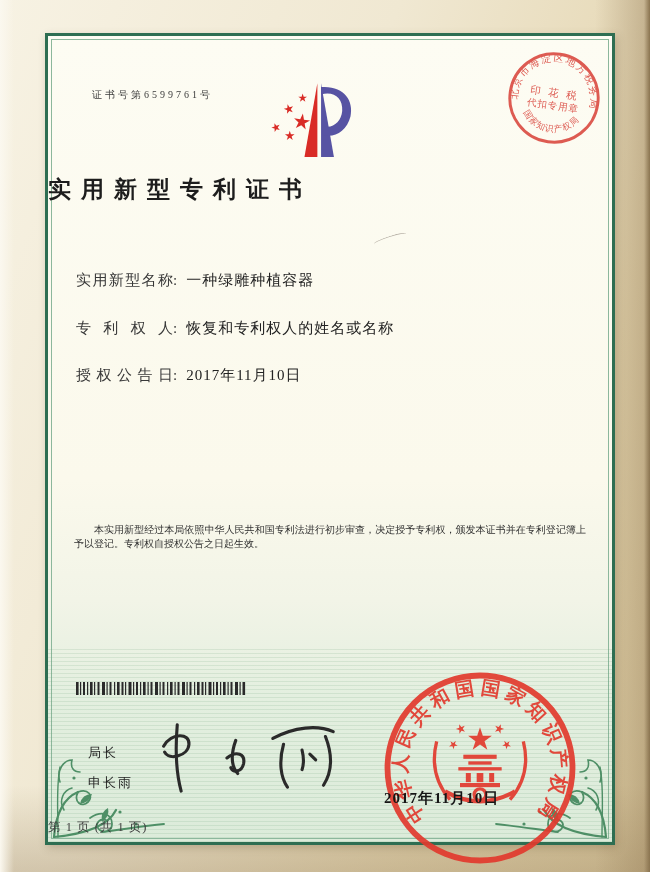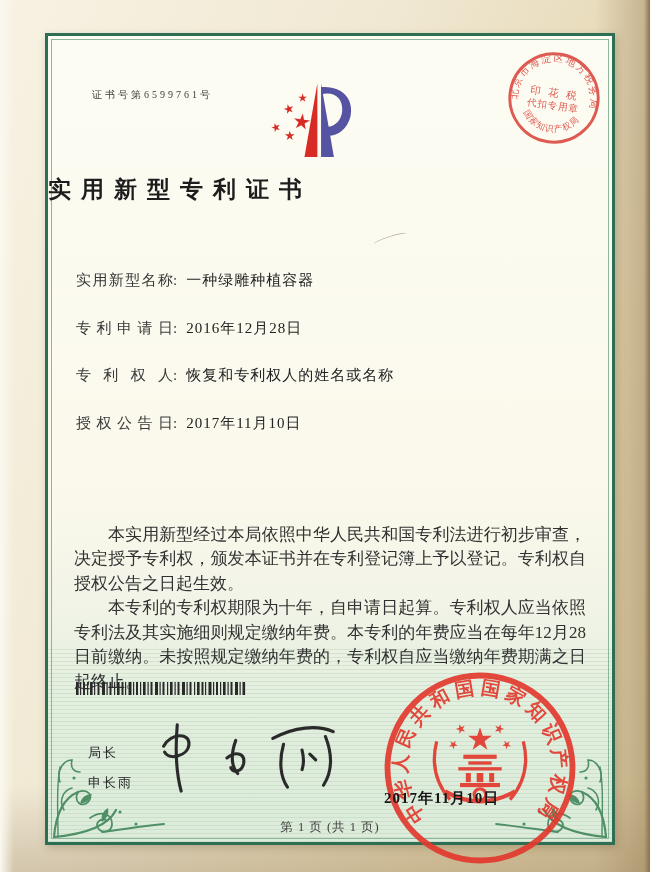--- a/index.html
+++ b/index.html
@@ -27,31 +27,31 @@
   .cert-no { position:absolute; left:44px; top:52px; font-size:10px; letter-spacing:3px; color:#3c3c3c; }
   .logo { position:absolute; left:216px; top:40px; width:92px; height:92px; }
   .tax-stamp { position:absolute; left:456px; top:12px; width:100px; height:100px; opacity:0.88; transform:rotate(8deg); }
   .title { position:absolute; left:0; right:0; top:138px; text-align:left;
            font-size:23px; font-weight:bold; letter-spacing:10px; color:#1d1d1d; }
   .fields { position:absolute; left:28px; top:222px; right:28px;margin-top:13px; }
   .field-row { height:16px; margin-bottom:31.5px; white-space:nowrap; font-size:15px; color:#222; }
   .fld-label { display:inline-block; width:97px; text-align:justify; text-align-last:justify; color:#383838; }
   .fld-colon { margin-right:9px; color:#383838; }
   .fld-value { letter-spacing:1px; }
-  .paras { position:absolute; left:26px; right:26px; top:487px; font-size:17px; line-height:1.44;
+  .paras { position:absolute; left:26px; right:26px; top:487px; font-size:10px; line-height:1.44;
            color:#313131; text-align:justify; }
   .paras p { text-indent:2em; }
   .barcode { position:absolute; left:28px; top:646px; width:170px; height:13px; }
   .officer { position:absolute; left:40px; top:702px; font-family:"Liberation Sans","DejaVu Sans",sans-serif;
              font-size:13px; color:#1f1f1f; line-height:30px; letter-spacing:2px; }
   .signature { position:absolute; left:100px; top:672px; width:195px; height:95px; }
   .seal { position:absolute; left:332px; top:632px; width:200px; height:200px; opacity:0.92; }
   .seal-date { position:absolute; left:336px; top:753px; font-size:15px; font-weight:bold;
                color:#161616; letter-spacing:1px; z-index:5; }
-  .footer { position:absolute; left:0; right:0; bottom:6px; text-align:center;
+  .footer { position:absolute; left:0; right:0; bottom:6px; 
             font-size:12.5px; letter-spacing:1px; color:#3f3f3f; }
   .flourish { position:absolute; bottom:2px; width:122px; height:106px; }
   .flourish.bl { left:2px; }
   .flourish.br { right:2px; transform:scaleX(-1); }
   .smudge { position:absolute; left:325px; top:200px; width:34px; height:6px;
             border-top:1px solid rgba(120,110,100,0.5); transform:rotate(-18deg); border-radius:50%; }
 </style>
 </head>
 <body>
 
@@ -134,33 +134,29 @@
     </svg>
 
     <div class="title">实用新型专利证书</div>
     <div class="smudge"></div>
 
     <div class="fields">
       <div class="field-row">
         <span class="fld-label">实用新型名称</span><span class="fld-colon">:</span><span class="fld-value">一种绿雕种植容器</span>
       </div>
       <div class="field-row">
-        <span class="fld-label">专利申请日</span><span class="fld-colon">:</span><span class="fld-value">2016年12月28日</span>
-      </div>
-      <div class="field-row">
         <span class="fld-label">专利权人</span><span class="fld-colon">:</span><span class="fld-value">恢复和专利权人的姓名或名称</span>
       </div>
       <div class="field-row">
         <span class="fld-label">授权公告日</span><span class="fld-colon">:</span><span class="fld-value">2017年11月10日</span>
       </div>
     </div>
 
     <div class="paras">
       <p>本实用新型经过本局依照中华人民共和国专利法进行初步审查，决定授予专利权，颁发本证书并在专利登记簿上予以登记。专利权自授权公告之日起生效。</p>
-      <p>本专利的专利权期限为十年，自申请日起算。专利权人应当依照专利法及其实施细则规定缴纳年费。本专利的年费应当在每年12月28日前缴纳。未按照规定缴纳年费的，专利权自应当缴纳年费期满之日起终止。</p>
     </div>
 
     <svg class="barcode" viewBox="0 0 170 13" preserveAspectRatio="none">
       <g fill="#2a2a2a">
         <rect x="0" width="2.6" height="13"></rect>
           <rect x="4" width="1.2" height="13"></rect>
           <rect x="7" width="2" height="13"></rect>
         <rect x="11" width="1.2" height="13"></rect>
           <rect x="14" width="2.6" height="13"></rect>
           <rect x="18" width="1.2" height="13"></rect>

